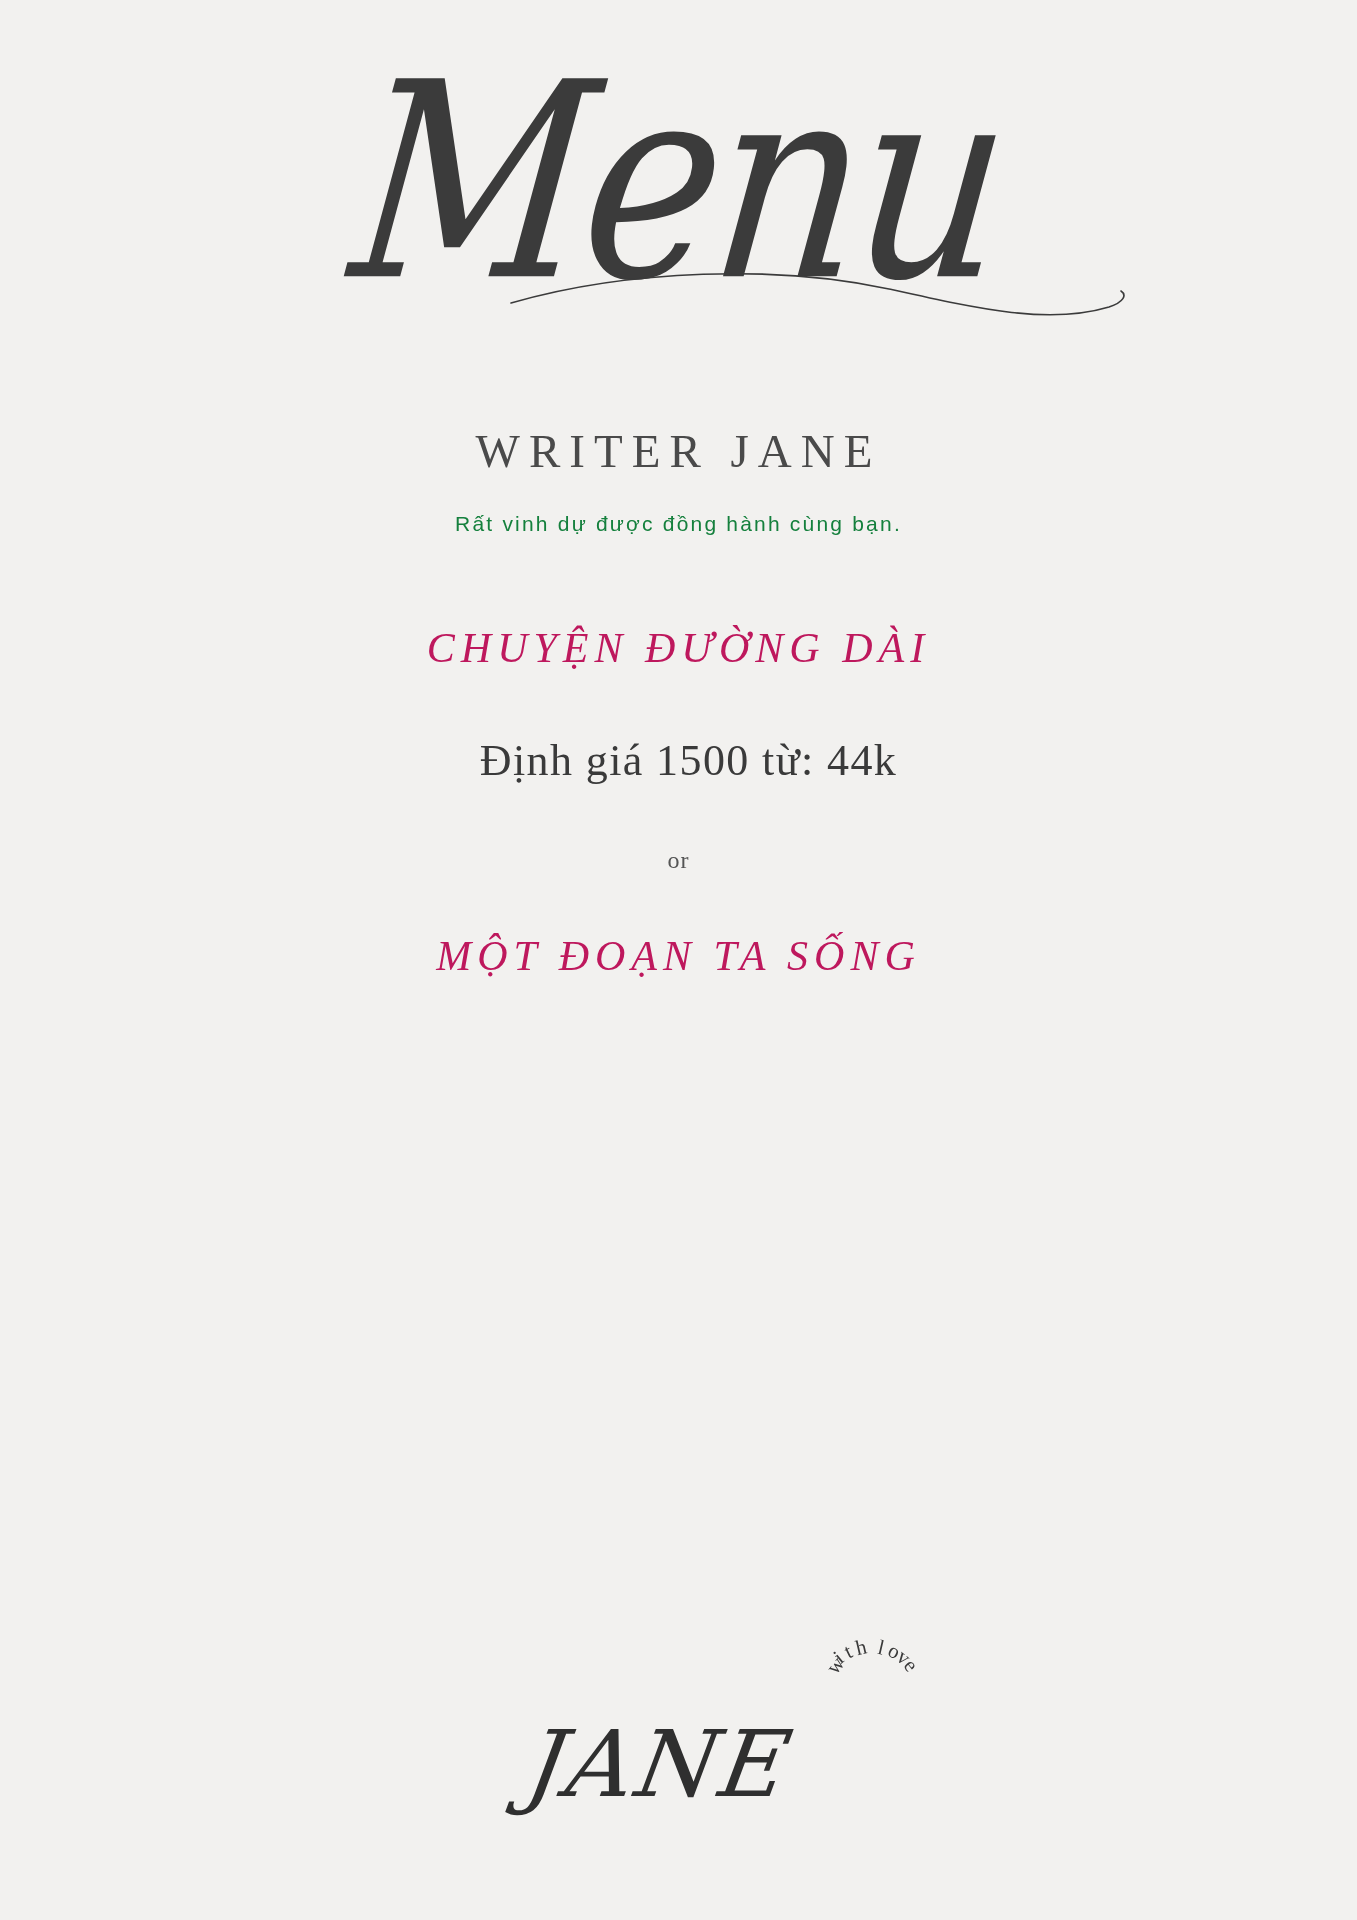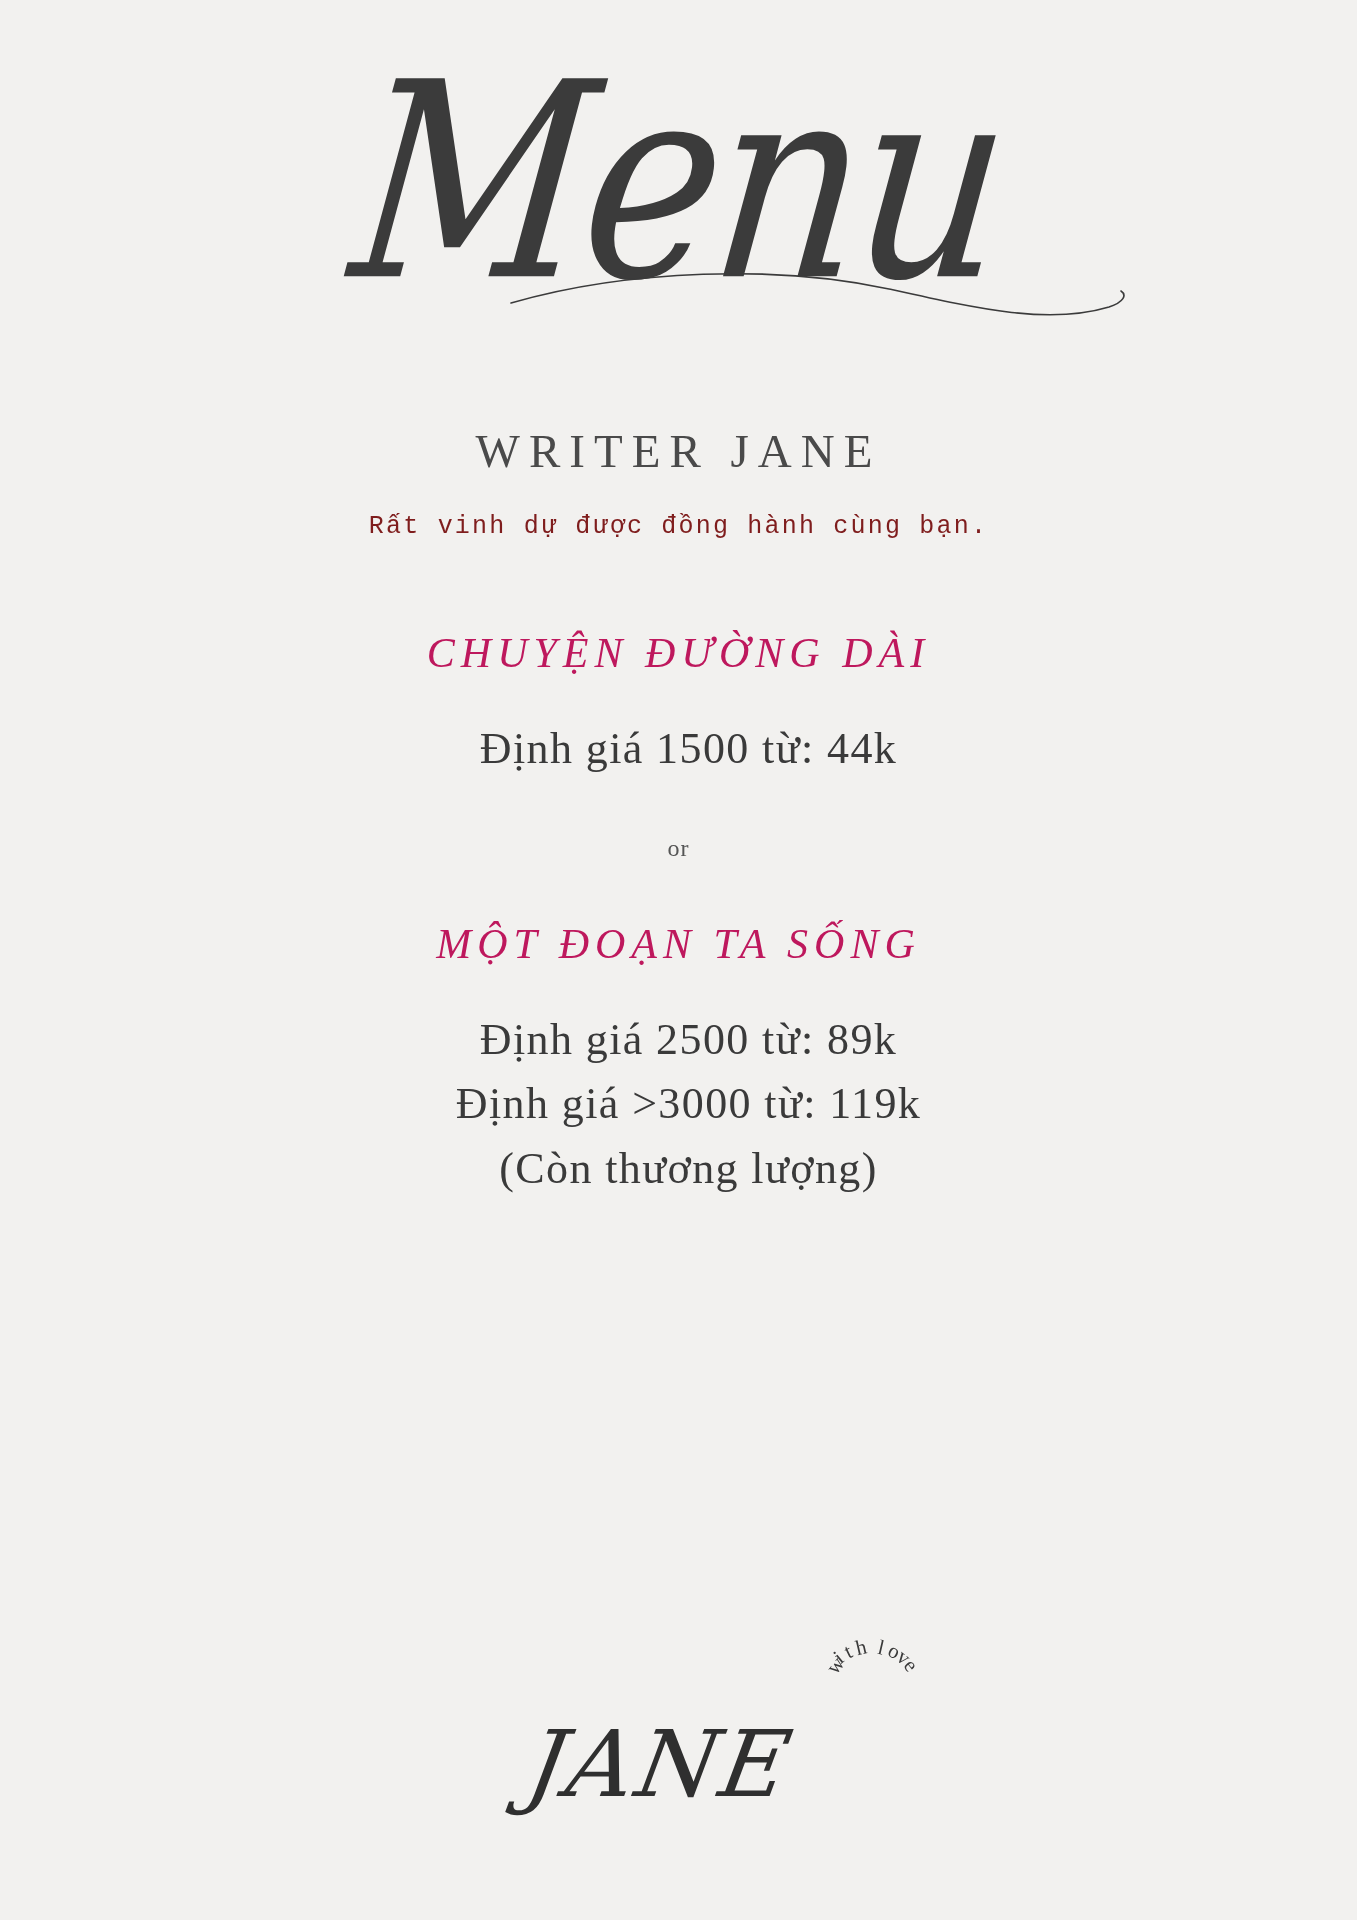--- a/index.html
+++ b/index.html
@@ -60,45 +60,45 @@
   .writer-name {
     margin-top: 66px;
     font-family: "Liberation Serif", serif;
     font-size: 47px;
     letter-spacing: 9px;
     color: #4a4a4a;
     text-align: right;
   }
   .tagline {
     margin-top: 34px;
-    font-family: Liberation Mono, monospace;
-    font-size: 25px;
+    font-family: Liberation Sans, sans-serif;
+    font-size: 21px;
     letter-spacing: 2.2px;
-    color: #7f1d1d;
+    color: #15803d;
     text-align: center;
   }
 
   
   .section {
     width: 100%;
     text-align: center;
   }
   .section-title {
     font-family: "Liberation Serif", serif;
     font-style: italic;
     font-size: 42px;
     letter-spacing: 6px;
     color: #be185d;
     text-align: center;
   }
   .section-1 .section-title { margin-top: 88px; }
   .section-2 .section-title { margin-top: 10px; }
 
   .lines {
-    margin-top: 40px;
+    margin-top: 57px;
     padding-left: 20px;
   }
   .line {
     font-family: "Liberation Serif", serif;
     font-size: 44px;
     line-height: 1.46;
     letter-spacing: 1.4px;
     color: #3a3a3a;
   }
 
@@ -170,25 +170,20 @@
     <div class="section-title">CHUYỆN ĐƯỜNG DÀI</div>
     <div class="lines">
       <div class="line">Định giá 1500 từ: 44k</div>
     </div>
   </div>
 
   <div class="divider-or">or</div>
 
   <div class="section section-2">
     <div class="section-title">MỘT ĐOẠN TA SỐNG</div>
-    <div class="lines">
-      <div class="line">Định giá 2500 từ: 89k</div>
-      <div class="line">Định giá &gt;3000 từ: 119k</div>
-      <div class="line">(Còn thương lượng)</div>
-    </div>
   </div>
 
   <div class="signature-block">
     <div class="signature">JANE</div>
     <div class="with-love" id="with-love">
         <span style="transform: rotate(-52deg);">w</span>
         <span style="transform: rotate(-39deg);">i</span>
         <span style="transform: rotate(-26deg);">t</span>
         <span style="transform: rotate(-13deg);">h</span>
         <span style="transform: rotate(0deg);">&nbsp;</span>

